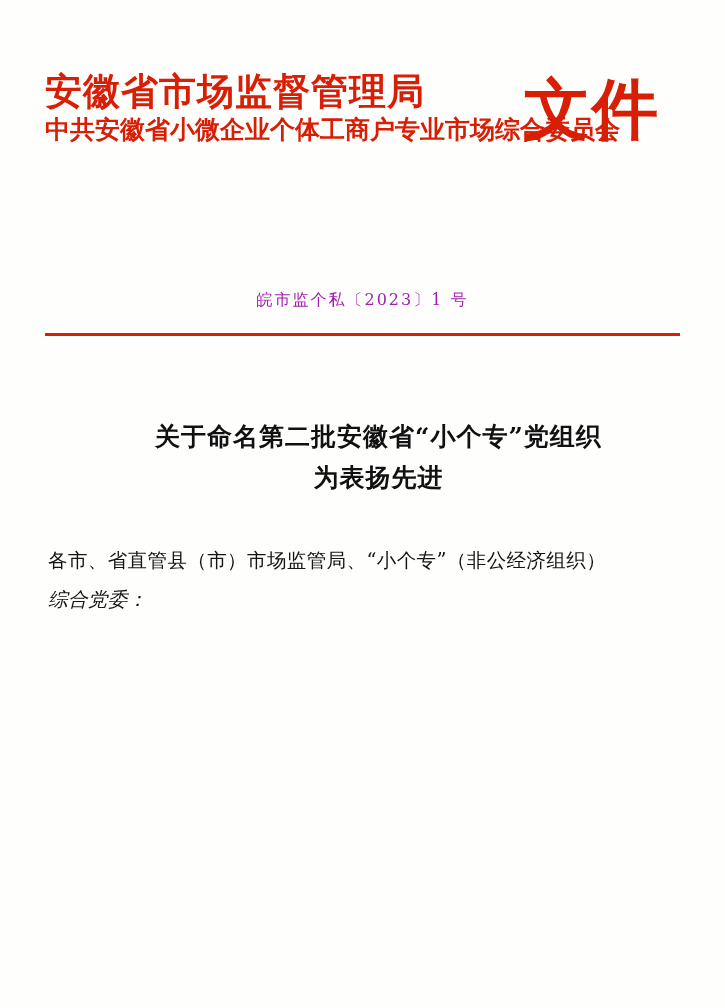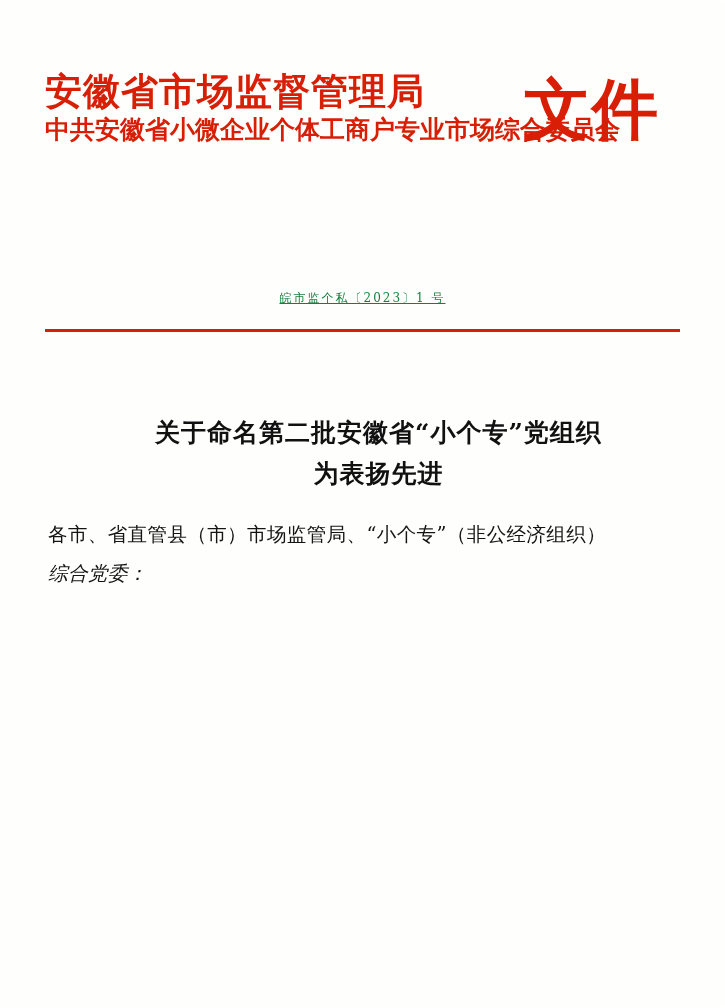--- a/index.html
+++ b/index.html
@@ -65,25 +65,24 @@
     line-height: 1;
     margin-left: 15px;
   }
 
   
   .docnum-block {
     margin-top: 120px;
     text-align: center;
   }
   .docnum {
-    font-size: 12px;
+    font-size: 16px;
     letter-spacing: 2px;
-    color: #15803d;
+    color: #a21caf;
     font-family: "DejaVu Serif", "Liberation Serif", serif;
-    text-decoration: underline;
   }
   .red-rule {
     margin: 22px 45px 0 45px;
     height: 3px;
     background: #d81f06;
   }
 
   
   .title-block {
     margin-top: 80px;
@@ -95,21 +94,21 @@
     font-size: 25px;
     font-weight: bold;
     letter-spacing: 1px;
     line-height: 1.65;
     color: #111;
     font-family: "DejaVu Serif", "Liberation Serif", serif;
   }
 
   
   .body-block {
-    margin-top: 20px;
+    margin-top: 42px;
     padding: 0 48px;
   }
   .para {
     font-size: 19.5px;
     line-height: 2.02;
     letter-spacing: 0.4px;
     text-align: justify;
     text-justify: inter-ideograph;
     color: #141414;
     font-family: "DejaVu Serif", "Liberation Serif", serif;

